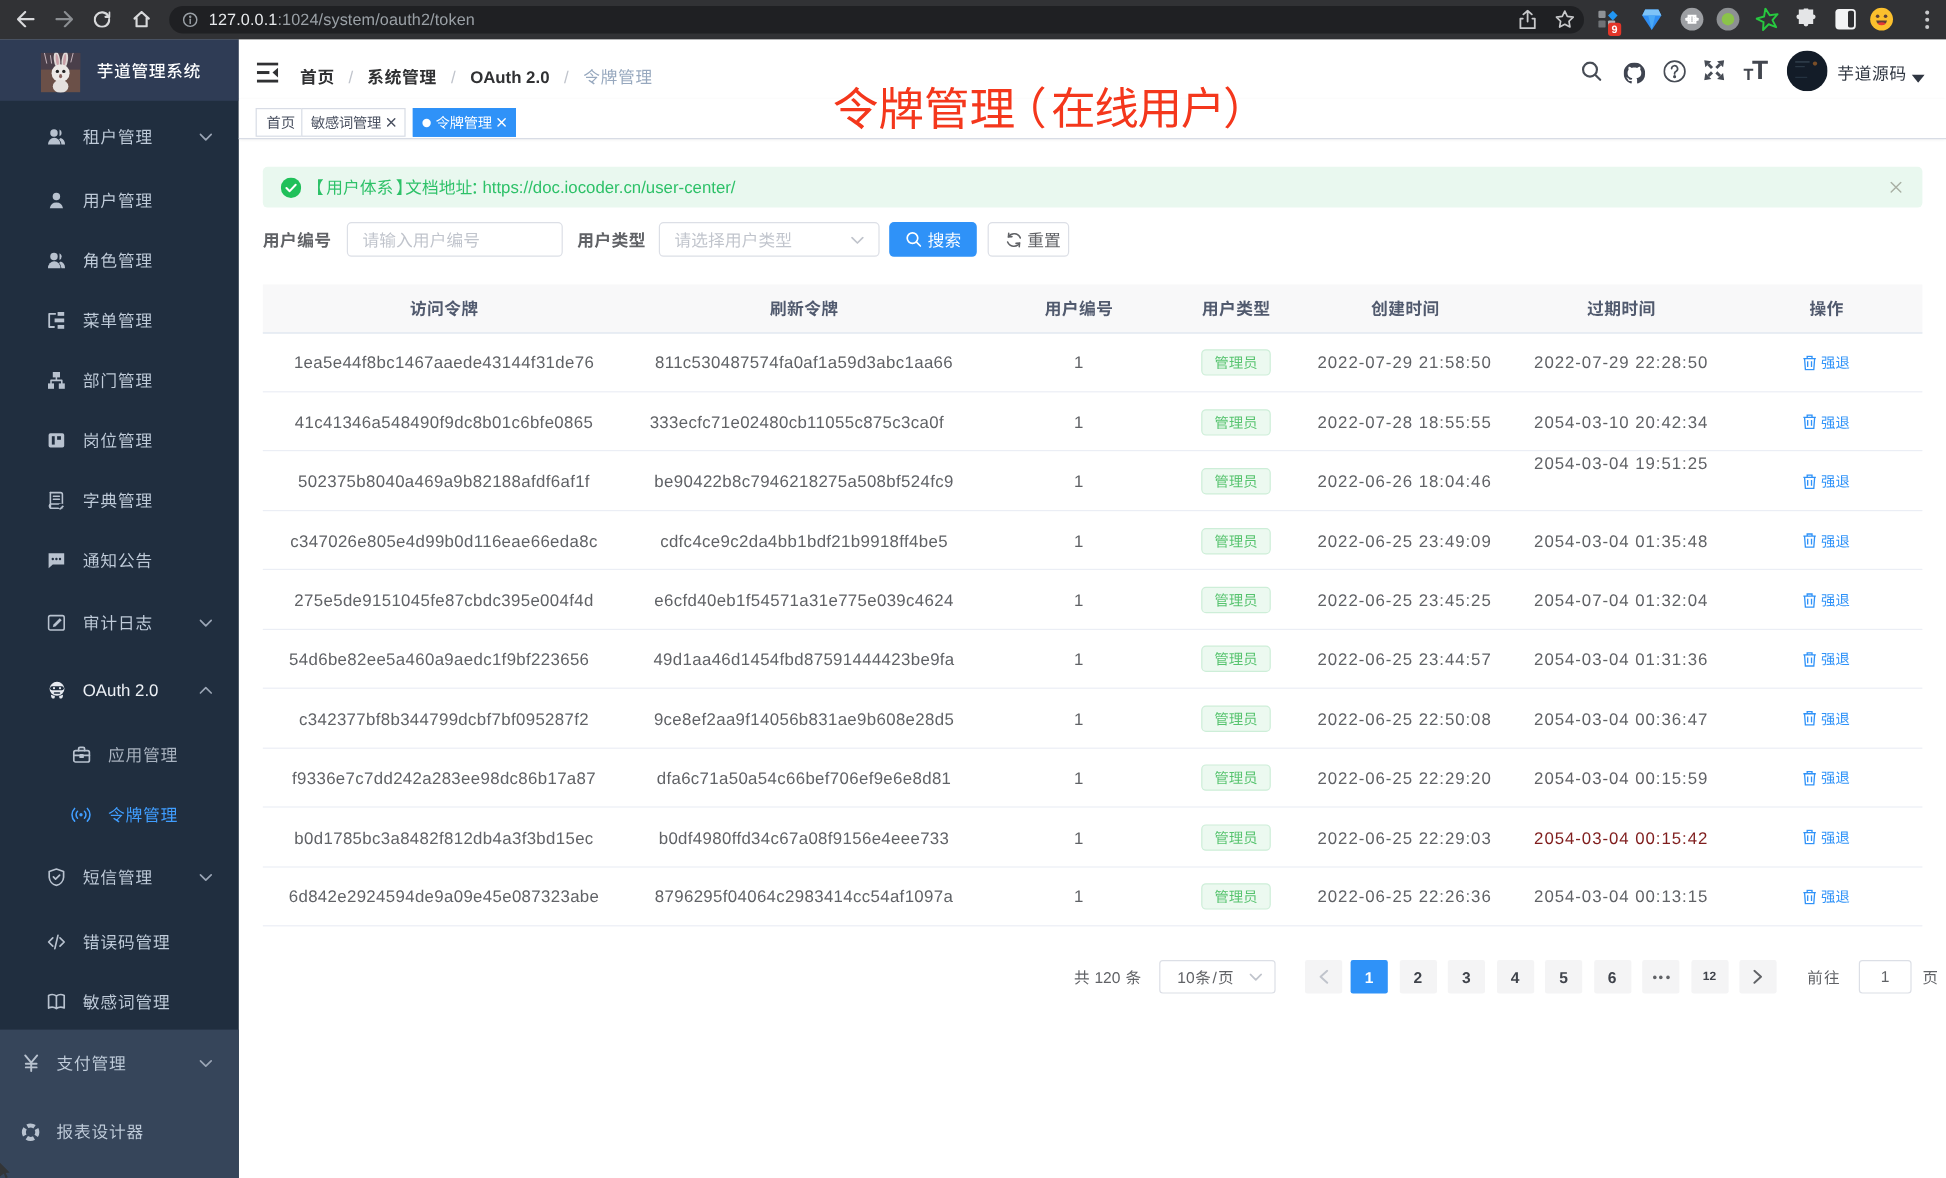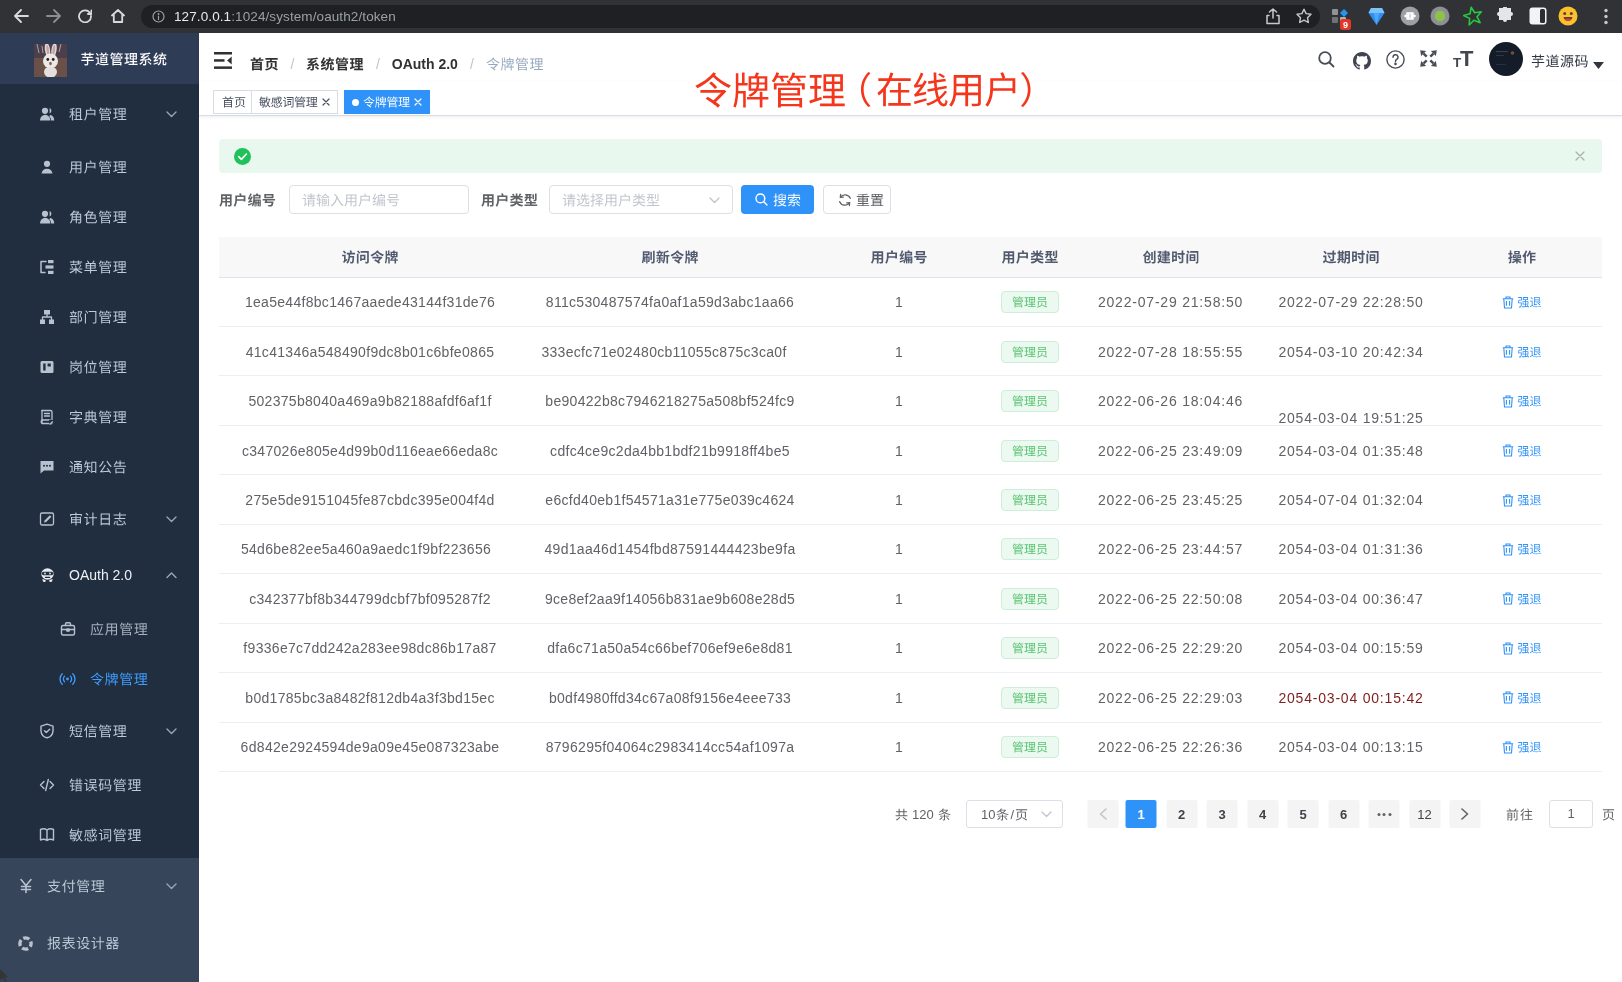--- a/index.html
+++ b/index.html
@@ -660,20 +660,36 @@
 <div class="ab" style="left:1019px;top:71px">
     <svg width="37.50" height="37" viewBox="0 0 1000 1000" fill="#f4371c">
       <use href="#gff09r" x="0"></use>
     </svg>
   </div>
 <div class="ab fx" style="left:219px;top:139px;width:1383px;height:34px;background:#e9f8ef;border-radius:4px">
     <svg class="ab" style="left:15px;top:8.5px" width="17" height="17" viewBox="0 0 17 17">
       <circle cx="8.5" cy="8.5" r="8.5" fill="#20c05a"></circle>
       <path d="M4.7 8.7 L7.4 11.3 L12.4 6" fill="none" stroke="#fff" stroke-width="1.7" stroke-linecap="round" stroke-linejoin="round"></path>
     </svg>
+    <div class="ab fx" style="left:43px;top:0;height:34px">
+      <svg width="138.04" height="14" viewBox="0 0 9860 1000" fill="#2dc168">
+        <use href="#g3010r" x="-450"></use>
+        <use href="#g7528r" x="700"></use>
+        <use href="#g6237r" x="1700"></use>
+        <use href="#g4f53r" x="2700"></use>
+        <use href="#g7cfbr" x="3700"></use>
+        <use href="#g3011r" x="4850"></use>
+        <use href="#g6587r" x="5400"></use>
+        <use href="#g6863r" x="6400"></use>
+        <use href="#g5730r" x="7400"></use>
+        <use href="#g5740r" x="8400"></use>
+        <use href="#gff1ar" x="9300"></use>
+      </svg>
+      <span style="font-size:14px;color:#2dc168;margin-left:2px">https://doc.iocoder.cn/user-center/</span>
+    </div>
     <svg class="ab" style="left:1356px;top:12px" width="10" height="10" viewBox="0 0 10 10" stroke="#a9b0a4" stroke-width="1.2" stroke-linecap="round">
       <path d="M1 1 L9 9 M9 1 L1 9"></path>
     </svg>
   </div>
 <div class="ab fx" style="left:219px;top:185px;height:29px">
     <svg width="56.90" height="14" viewBox="0 0 4064 1000" fill="#606266">
       <use href="#g7528b" x="0"></use>
       <use href="#g6237b" x="1021"></use>
       <use href="#g7f16b" x="2043"></use>
       <use href="#g53f7b" x="3064"></use>
@@ -840,21 +856,21 @@
 <div class="ab" style="left:670px;top:401.125px;transform:translate(-50%,-50%);font-size:14px;color:#606266;letter-spacing:0.3px">be90422b8c7946218275a508bf524fc9</div>
 <div class="ab" style="left:899px;top:401.125px;transform:translate(-50%,-50%);font-size:14px;color:#606266">1</div>
 <div class="ab fx" style="left:1030px;top:401.125px;transform:translate(-50%,-50%);width:58px;height:22px;background:#ecf9f0;border:1px solid #cdeed8;border-radius:4px;justify-content:center">
     <svg width="36.00" height="12" viewBox="0 0 3000 1000" fill="#56c36e">
       <use href="#g7ba1r" x="0"></use>
       <use href="#g7406r" x="1000"></use>
       <use href="#g5458r" x="2000"></use>
     </svg>
   </div>
 <div class="ab" style="left:1170.5px;top:401.125px;transform:translate(-50%,-50%);font-size:14px;color:#606266;letter-spacing:0.8px">2022-06-26 18:04:46</div>
-<div class="ab" style="left:1351px;top:418px;transform:translate(-50%,-50%);font-size:14px;color:#606266;letter-spacing:0.8px">2054-03-04 19:51:25</div>
+<div class="ab" style="left:1351px;top:386px;transform:translate(-50%,-50%);font-size:14px;color:#606266;letter-spacing:0.8px">2054-03-04 19:51:25</div>
 <div class="ab fx" style="left:1522px;top:401.125px;height:0;transform:translateX(-50%);gap:3px">
     <svg width="12" height="13" viewBox="0 0 12 13" fill="none" stroke="#2f92f8" stroke-width="1.1">
       <path d="M0.8 2.8 H11.2 M4 2.8 V1 H8 V2.8 M1.8 2.8 L2.5 12 H9.5 L10.2 2.8 M4.4 5 V9.8 M7.6 5 V9.8"></path>
     </svg>
     <svg width="25.00" height="12" viewBox="0 0 2000 1000" fill="#2f92f8">
       <use href="#g5f3ar" x="0"></use>
       <use href="#g9000r" x="1000"></use>
     </svg>
   </div>
 <div class="ab" style="left:219px;top:474.3px;width:1383px;height:1px;background:#ebeef5"></div>
@@ -1058,21 +1074,21 @@
     <span style="font-size:13px;color:#3f434b;font-weight:bold">6</span>
   </div>
 <div class="ab fx" style="left:1384px;top:800px;width:31px;height:28px;background:#f4f4f5;border-radius:2px;justify-content:center;transform:translateX(-50%)">
     <div style="display:flex;gap:2.5px">
       <span style="width:3px;height:3px;border-radius:50%;background:#606266"></span>
       <span style="width:3px;height:3px;border-radius:50%;background:#606266"></span>
       <span style="width:3px;height:3px;border-radius:50%;background:#606266"></span>
     </div>
   </div>
 <div class="ab fx" style="left:1424.5px;top:800px;width:31px;height:28px;background:#f4f4f5;border-radius:2px;justify-content:center;transform:translateX(-50%)">
-    <span style="font-size:13px;color:#3f434b;font-weight:normal">12</span>
+    <span style="font-size:10px;color:#3f434b;font-weight:bold">12</span>
   </div>
 <div class="ab fx" style="left:1465px;top:800px;width:31px;height:28px;background:#f4f4f5;border-radius:2px;justify-content:center;transform:translateX(-50%)">
     <svg width="9" height="12" viewBox="0 0 9 12" fill="none" stroke="#606266" stroke-width="1.6" stroke-linecap="round" stroke-linejoin="round">
       <path d="M1.5 1 L7 6 L1.5 11"></path>
     </svg>
   </div>
 <div class="ab fx" style="left:1506px;top:814px;height:0">
     <svg width="27.00" height="13" viewBox="0 0 2077 1000" fill="#606266">
       <use href="#g524dr" x="0"></use>
       <use href="#g5f80r" x="1077"></use>

